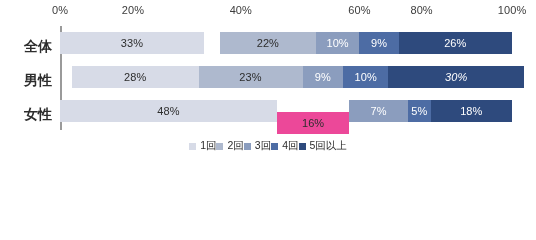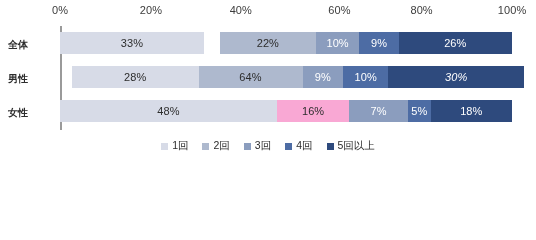--- a/index.html
+++ b/index.html
@@ -79,41 +79,41 @@
     overflow: hidden;
     white-space: nowrap;
     letter-spacing: 0.1px;
   }
   .seg.dark-text  { color: #2d2d2d; }
   .seg.light-text { color: #ffffff; }
 
   
   .cat-label {
     position: absolute;
-    left: 8px;
+    left: 0;
     width: 52px;
-    font-size: 10px;
+    text-align: right;
+    font-size: 14px;
     font-weight: bold;
     color: #2d2d2d;
     white-space: nowrap;
   }
   .cat-label.c0 { top: 38px; }
   .cat-label.c1 { top: 72px; }
   .cat-label.c2 { top: 106px; }
 
   
   .legend {
     position: absolute;
     left: 0;
     top: 139px;
     width: 536px;
     display: flex;
     justify-content: center;
     align-items: center;
-    gap: 14px;
   }
   .legend-item {
     display: flex;
     align-items: center;
     gap: 4px;
   }
   .legend-swatch {
     width: 7px;
     height: 7px;
     flex: 0 0 auto;
@@ -124,23 +124,23 @@
     white-space: nowrap;
   }
 </style>
 </head>
 <body>
 
 <div id="chart-root">
 
   <div class="axis-row">
     <span class="axis-tick" style="left:60px;">0%</span>
-    <span class="axis-tick" style="left:151px;">20%</span>
+    <span class="axis-tick" style="left:133px;">20%</span>
     <span class="axis-tick" style="left:240.8px;">40%</span>
-    <span class="axis-tick" style="left:317px;padding-left:45px;">60%</span>
+    <span class="axis-tick" style="left:337px;padding-left:45px;">60%</span>
     <span class="axis-tick" style="left:421.6px;">80%</span>
     <span class="axis-tick" style="left:512px;">100%</span>
   </div>
 
   <div class="cat-label c0">全体</div>
   <div class="cat-label c1">男性</div>
   <div class="cat-label c2">女性</div>
 
   <div class="plot">
     <div class="axis-line"></div>
@@ -148,29 +148,29 @@
     <div class="bar-row r0">
       <div class="seg dark-text" style="width:33%;background:#d7dbe7;">33%</div>
       <div class="seg dark-text" style="width:22%;background:#aeb9ce;margin-left:16px;">22%</div>
       <div class="seg light-text" style="width:10%;background:#8b9dbe;">10%</div>
       <div class="seg light-text" style="width:9%;background:#4d6ca4;">9%</div>
       <div class="seg light-text" style="width:26%;background:#2e4a7d;">26%</div>
     </div>
 
     <div class="bar-row r1">
       <div class="seg dark-text" style="width:28%;background:#d7dbe7;">28%</div>
-      <div class="seg dark-text" style="width:23%;background:#aeb9ce;">64%</div>
+      <div class="seg dark-text" style="width:23%;background:#aeb9ce;">23%</div>
       <div class="seg light-text" style="width:9%;background:#8b9dbe;">9%</div>
       <div class="seg light-text" style="width:10%;background:#4d6ca4;">10%</div>
       <div class="seg light-text" style="width:30%;background:#2e4a7d;font-style:italic;">30%</div>
     </div>
 
     <div class="bar-row r2">
       <div class="seg dark-text" style="width:48%;background:#d7dbe7;">48%</div>
-      <div class="seg dark-text" style="width:16%;background:#f9a8d4;">16%</div>
+      <div class="seg dark-text" style="width:16%;background:#ec4899;margin-top:12px;">16%</div>
       <div class="seg light-text" style="width:13%;background:#8b9dbe;">7%</div>
       <div class="seg light-text" style="width:5%;background:#4d6ca4;">5%</div>
       <div class="seg light-text" style="width:18%;background:#2e4a7d;">18%</div>
     </div>
   </div>
 
   <div class="legend">
     <div class="legend-item">
       <span class="legend-swatch" style="background:#d7dbe7;"></span>
       <span class="legend-text">1回</span>

